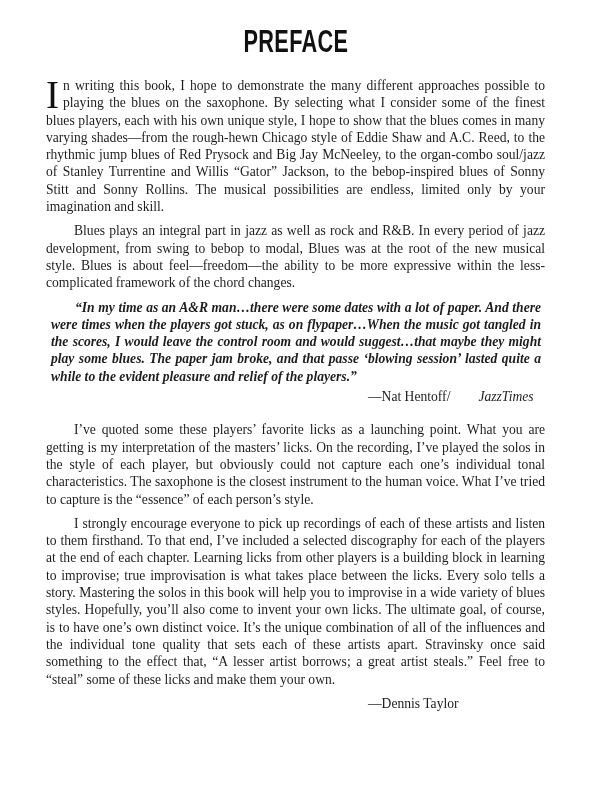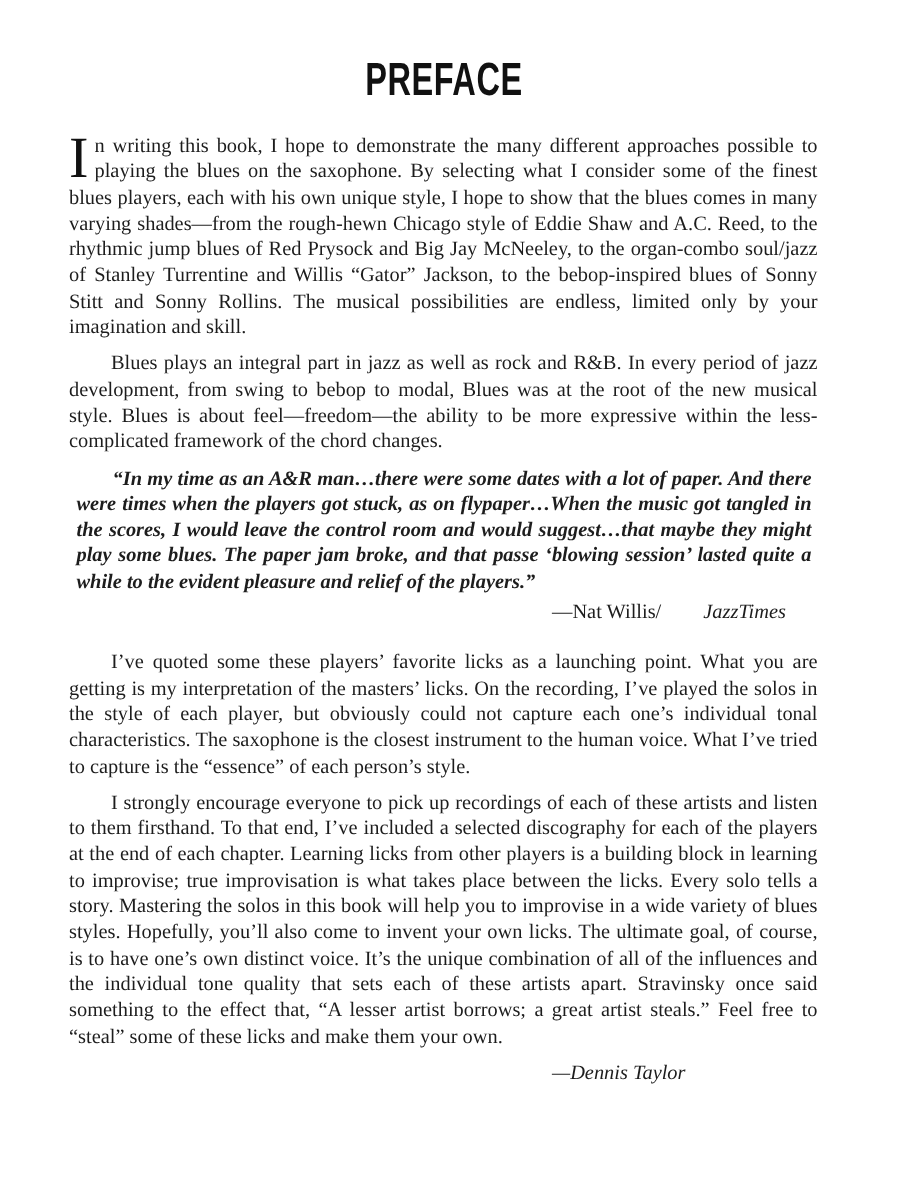--- a/index.html
+++ b/index.html
@@ -7,21 +7,21 @@
     width: 600px;
     height: 800px;
     background: #ffffff;
     overflow: hidden;
     font-family: "Liberation Serif", serif;
   }
   .page {
     box-sizing: border-box;
     width: 600px;
     height: 800px;
-    padding: 35px 55px 0 46px;
+    padding: 24px 55px 0 46px;
     color: #1d1d1d;
   }
   .title-wrap {
     text-align: center;
     margin: 0 0 17px 0;
   }
   .title {
     display: inline-block;
     font-family: "Liberation Sans", sans-serif;
     font-weight: 900;
@@ -59,42 +59,41 @@
     padding-left: 322px;
     margin: 0 0 16px 0 !important;
     white-space: nowrap;
   }
   .attribution .source { font-style: italic; margin-left: 28px; }
   .signature {
     text-align: right;
     text-indent: 0 !important;
     padding-left: 322px;
     margin-top: 3px !important;
-    font-style: italic;
     white-space: nowrap;
   }
 </style>
 </head>
 <body>
 
 <div class="page">
 
   <div class="title-wrap">
     <span class="title">PREFACE</span>
   </div>
 
   <div class="body-text">
 
     <p class="intro"><span class="dropcap">I</span><span>n writing this book, I hope to demonstrate the many different approaches possible to playing the blues on the saxophone. By selecting what I consider some of the finest blues players, each with his own unique style, I hope to show that the blues comes in many varying shades—from the rough-hewn Chicago style of Eddie Shaw and A.C. Reed, to the rhythmic jump blues of Red Prysock and Big Jay McNeeley, to the organ-combo soul/jazz of Stanley Turrentine and Willis “Gator” Jackson, to the bebop-inspired blues of Sonny Stitt and Sonny Rollins. The musical possibilities are endless, limited only by your imagination and skill.</span></p>
 
     <p>Blues plays an integral part in jazz as well as rock and R&amp;B. In every period of jazz development, from swing to bebop to modal, Blues was at the root of the new musical style. Blues is about feel—freedom—the ability to be more expressive within the less-complicated framework of the chord changes.</p>
 
     <p class="quote">“In my time as an A&amp;R man…there were some dates with a lot of paper. And there were times when the players got stuck, as on flypaper…When the music got tangled in the scores, I would leave the control room and would suggest…that maybe they might play some blues. The paper jam broke, and that passe ‘blowing session’ lasted quite a while to the evident pleasure and relief of the players.”</p>
 
-    <p class="attribution"><span>—Nat Willis/</span><span class="source">JazzTimes</span></p>
+    <p class="attribution"><span>—Nat Hentoff/</span><span class="source">JazzTimes</span></p>
 
     <p>I’ve quoted some these players’ favorite licks as a launching point. What you are getting is my interpretation of the masters’ licks. On the recording, I’ve played the solos in the style of each player, but obviously could not capture each one’s individual tonal characteristics. The saxophone is the closest instrument to the human voice. What I’ve tried to capture is the “essence” of each person’s style.</p>
 
 
     <p>I strongly encourage everyone to pick up recordings of each of these artists and listen to them firsthand. To that end, I’ve included a selected discography for each of the players at the end of each chapter. Learning licks from other players is a building block in learning to improvise; true improvisation is what takes place between the licks. Every solo tells a story. Mastering the solos in this book will help you to improvise in a wide variety of blues styles. Hopefully, you’ll also come to invent your own licks. The ultimate goal, of course, is to have one’s own distinct voice. It’s the unique combination of all of the influences and the individual tone quality that sets each of these artists apart. Stravinsky once said something to the effect that, “A lesser artist borrows; a great artist steals.” Feel free to “steal” some of these licks and make them your own.</p>
 
     <p class="signature">—Dennis Taylor</p>
 
   </div>
 </div>

